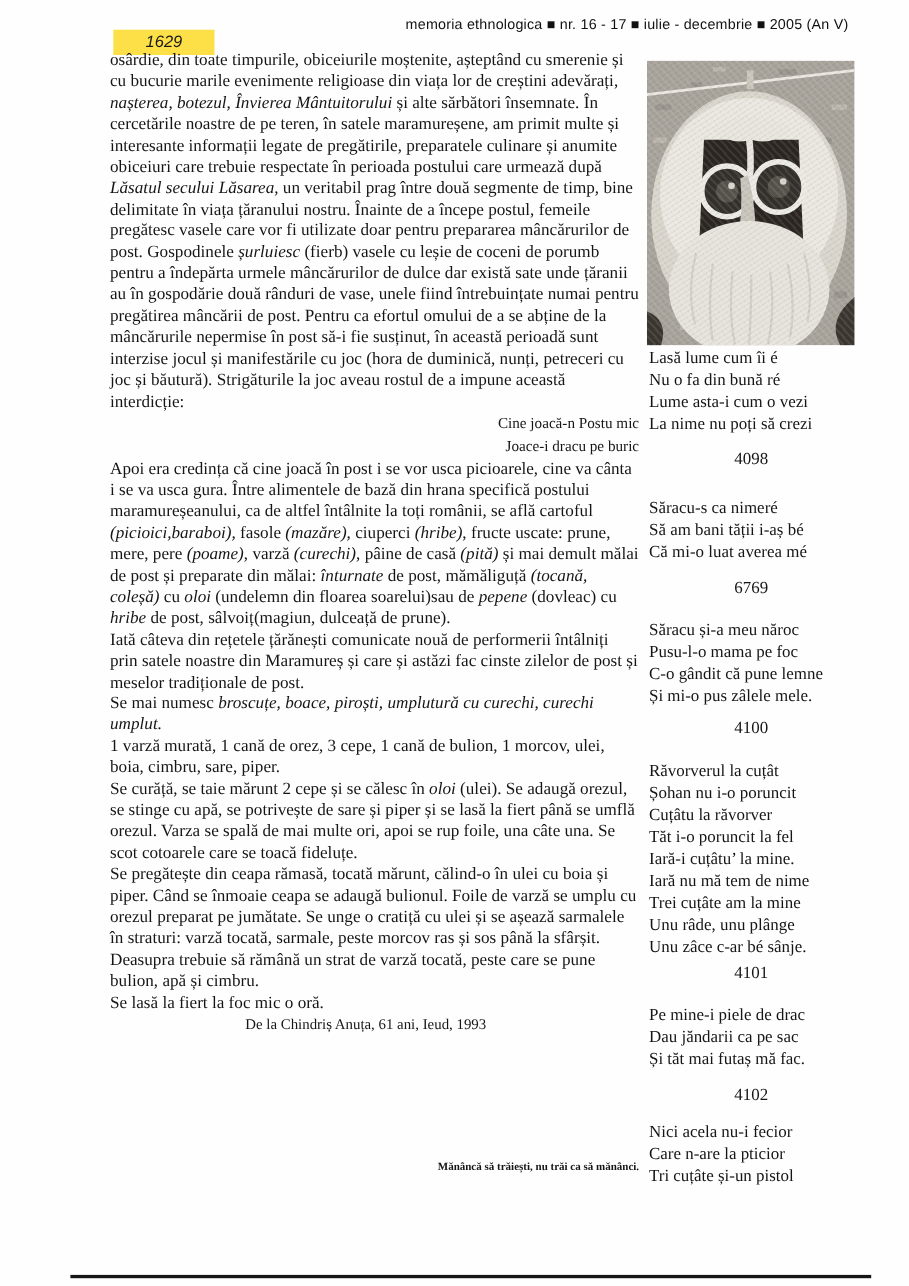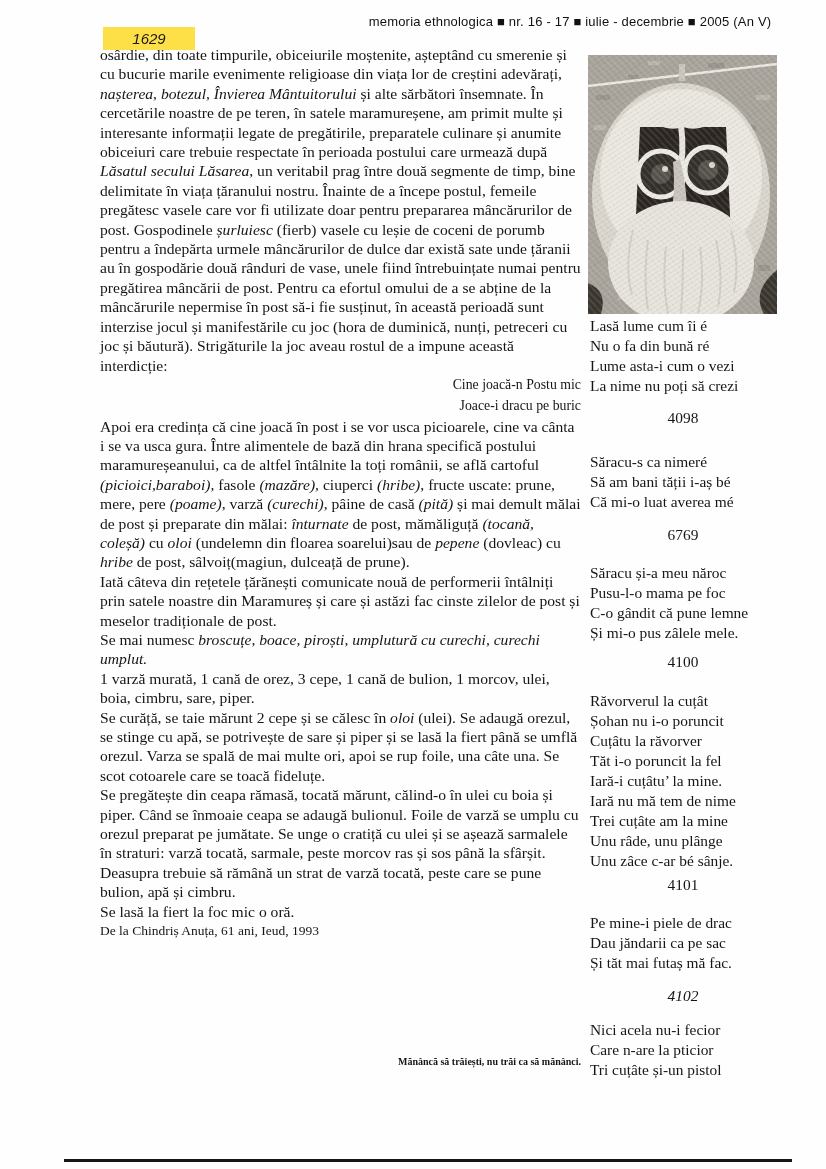--- a/index.html
+++ b/index.html
@@ -27,21 +27,21 @@
     font-size:15.6px;line-height:19.4px;text-align:left;
   }
   .article p{margin:0;}
   .couplet{
     text-align:right;font-size:13.8px;line-height:20.8px;margin:0;
   }
   .recipe-title{
     margin-top:15px;font-weight:bold;font-style:italic;font-size:15.8px;
   }
   .attribution{
-    text-align:left;font-size:13.5px;margin-top:9px;padding-right:16px;
+    text-align:center;font-size:13.5px;margin-top:9px;padding-right:16px;
   }
   .motto{
     position:absolute;left:100px;top:1056px;width:481px;text-align:right;
     font-weight:bold;font-size:10px;
   }
 
   
   .photo{
     position:absolute;left:588px;top:55px;width:189px;height:259px;overflow:hidden;
   }
@@ -57,21 +57,21 @@
     font-size:15.4px;line-height:20px;
   }
   .poem-number{
     position:absolute;left:588px;width:190px;text-align:center;
     font-size:15.4px;
   }
   .p1{top:316px;} .n1{top:409px;}
   .p2{top:452px;} .n2{top:526px;}
   .p3{top:563px;} .n3{top:653px;}
   .p4{top:691px;} .n4{top:876px;}
-  .p5{top:913px;} .n5{top:987px;font-style:italic;}
+  .p5{top:913px;} .n5{top:987px;}
   .p6{top:1020px;}
 
   .bottom-rule{
     position:absolute;left:64px;top:1159px;width:728px;height:3px;background:#161616;
   }
 </style>
 </head>
 <body>
 
 <div class="pagenum-box">

